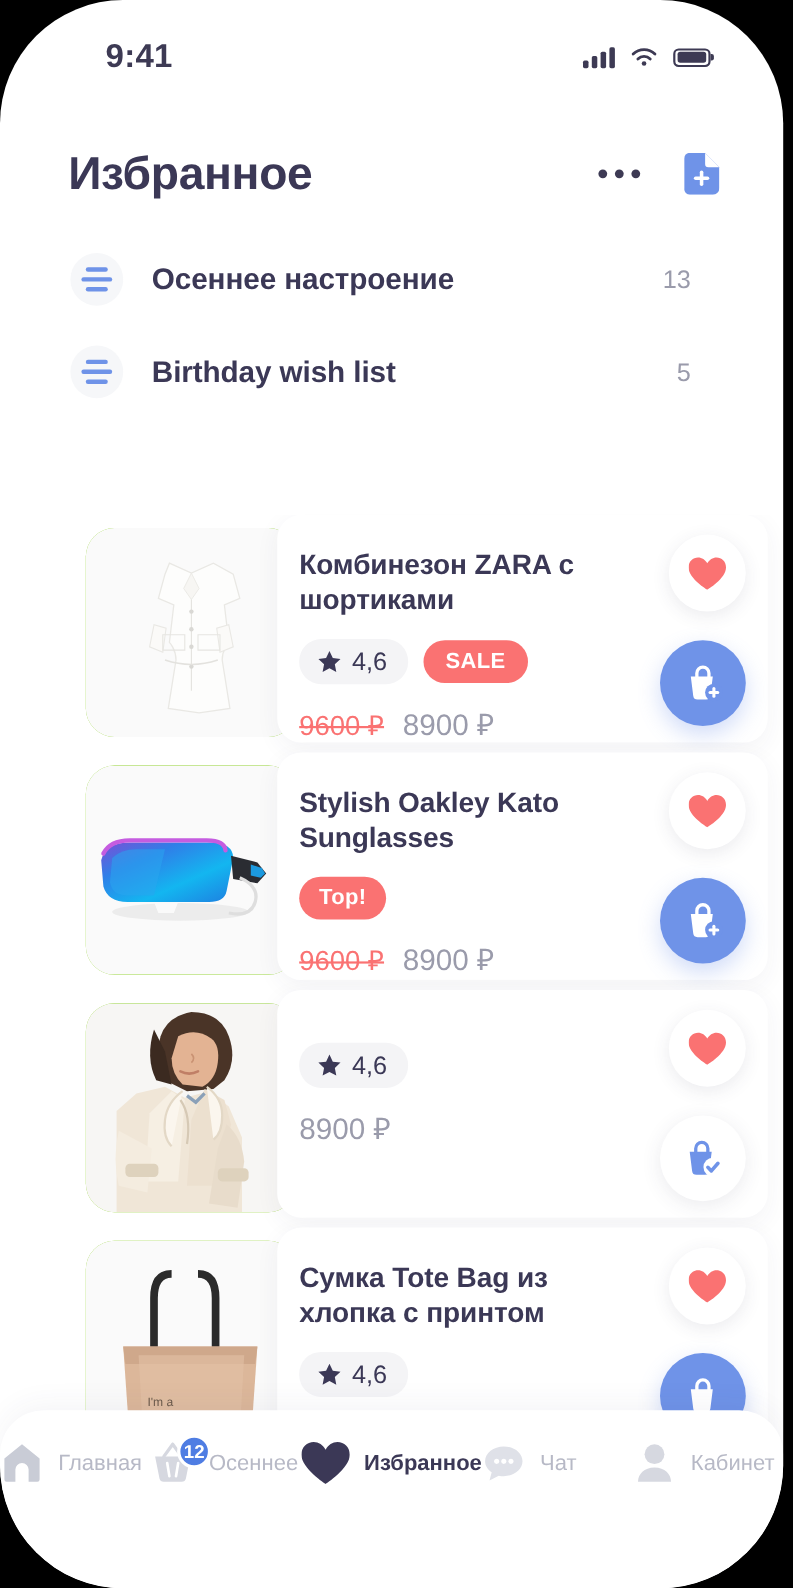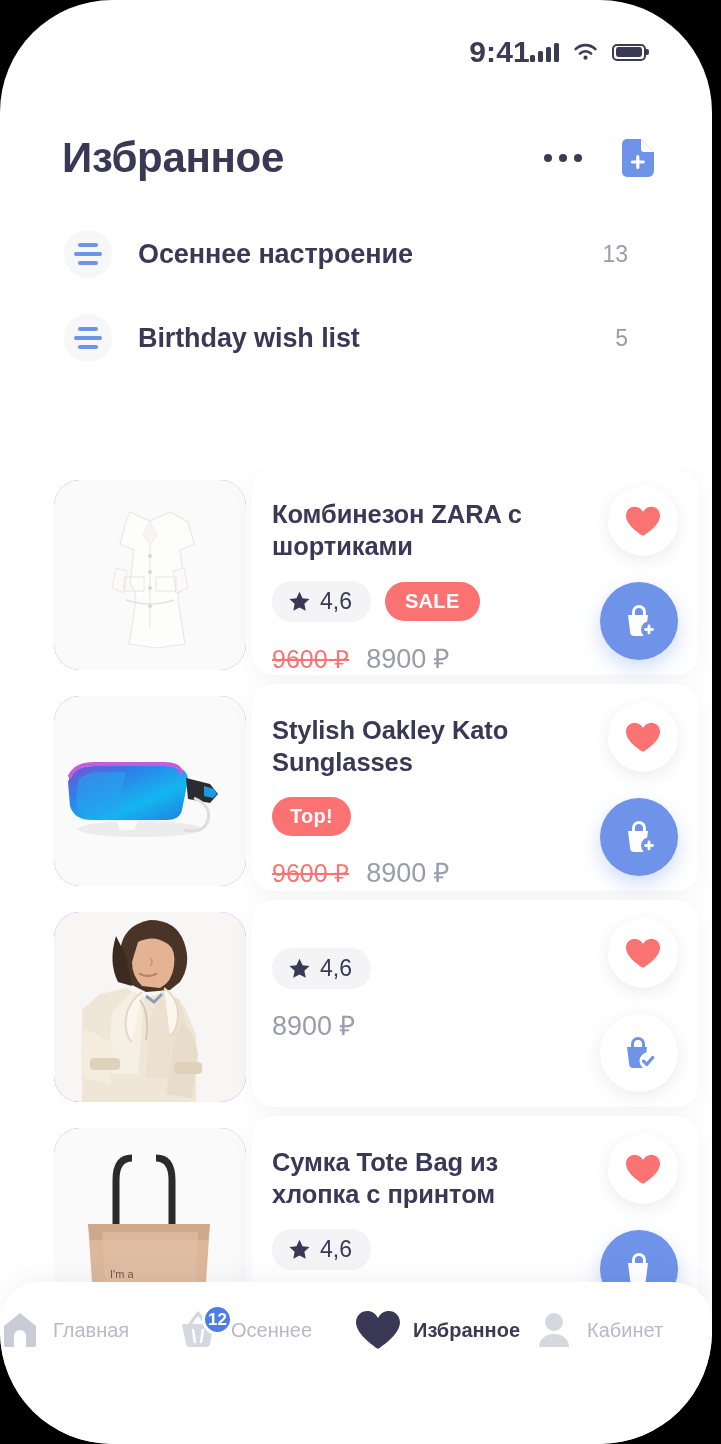--- a/index.html
+++ b/index.html
@@ -16,21 +16,21 @@
     left: 0; top: 0;
     width: 712px; height: 1444px;
     background: #ffffff;
     border-radius: 112px;
     overflow: hidden;
   }
 
   
   .statusbar {
     position: absolute; top: 0; left: 16px; right: 0; height: 104px;
-    display: flex; align-items: center; justify-content: flex-end;
+    display: flex; align-items: center; justify-content: space-between;
     padding: 0 66px 0 80px;
   }
   .status-time {
     font-size: 30px; font-weight: 700; color: #3d3a54; letter-spacing: .2px;
   }
   .status-icons { display: flex; align-items: center; gap: 14px; }
 
   .sig { display: flex; align-items: flex-end; gap: 3px; height: 19px; }
   .sig i { display: block; width: 5px; background: #3d3a54; border-radius: 1.5px; }
   .sig i:nth-child(1){ height: 7px; }
@@ -84,23 +84,23 @@
 
   
   .products {
     position: absolute; top: 468px; left: 0; right: 0; bottom: 0;
     overflow: hidden;
   }
   .card {
     position: relative; height: 215px; margin-bottom: 1px;
   }
   .thumb {
-    position: absolute; left: 54px; top: 12px;
+    position: absolute; left: 78px; top: 12px;
     width: 192px; height: 190px; border-radius: 26px;
-    background: #8b5cf6; overflow: hidden;
+    background: #84cc16; overflow: hidden;
   }
   .thumb svg { width: 100%; height: 100%; display: block; }
 
   .info {
     position: absolute; left: 252px; right: 14px; top: 0; bottom: 8px;
     background: #ffffff; border-radius: 22px;
     box-shadow: 0 6px 22px rgba(60,60,90,.055);
     padding: 30px 0 0 20px;
   }
   .pname {
@@ -442,20 +442,31 @@
 
     <div class="nav-item active">
       <span class="nav-ico">
         <svg width="44" height="40" viewBox="0 0 44 40">
             <path d="M22 39S0 25 0 12.5C0 5.6 5.2 1 11.2 1c4.5 0 8.5 2.7 10.8 6.9C24.3 3.7 28.3 1 32.8 1 38.8 1 44 5.6 44 12.5 44 25 22 39 22 39z" fill="#3b3856"></path>
           </svg>
       </span>
       <span class="nav-label">Избранное</span>
     </div>
 
+    <div class="nav-item">
+      <span class="nav-ico">
+        <svg width="40" height="40" viewBox="0 0 40 40">
+          <path d="M20 5c9.4 0 17 6 17 13.5S29.4 32 20 32c-1.6 0-3.2-.2-4.6-.5L7 36l2-7.5C5.3 26 3 22.5 3 18.5 3 11 10.6 5 20 5z" fill="#dfe1e8"></path>
+          <circle cx="13.5" cy="18.5" r="2.3" fill="#fff"></circle>
+            <circle cx="20" cy="18.5" r="2.3" fill="#fff"></circle>
+            <circle cx="26.5" cy="18.5" r="2.3" fill="#fff"></circle>
+        </svg>
+      </span>
+      <span class="nav-label">Чат</span>
+    </div>
 
     <div class="nav-item">
       <span class="nav-ico">
         <svg width="40" height="40" viewBox="0 0 40 40">
           <circle cx="20" cy="12" r="9" fill="#d6d8e0"></circle>
           <path d="M20 24c9.4 0 15 6 15 13H5c0-7 5.6-13 15-13z" fill="#d6d8e0"></path>
         </svg>
       </span>
       <span class="nav-label">Кабинет</span>
     </div>

